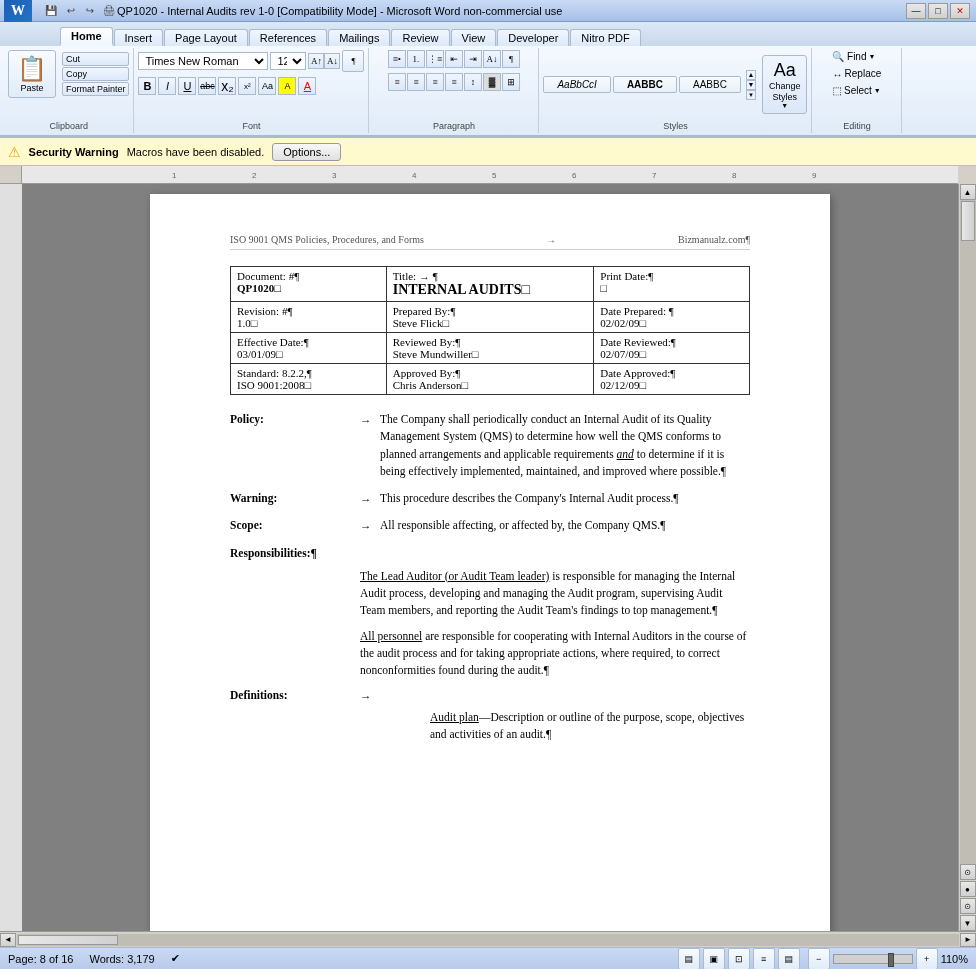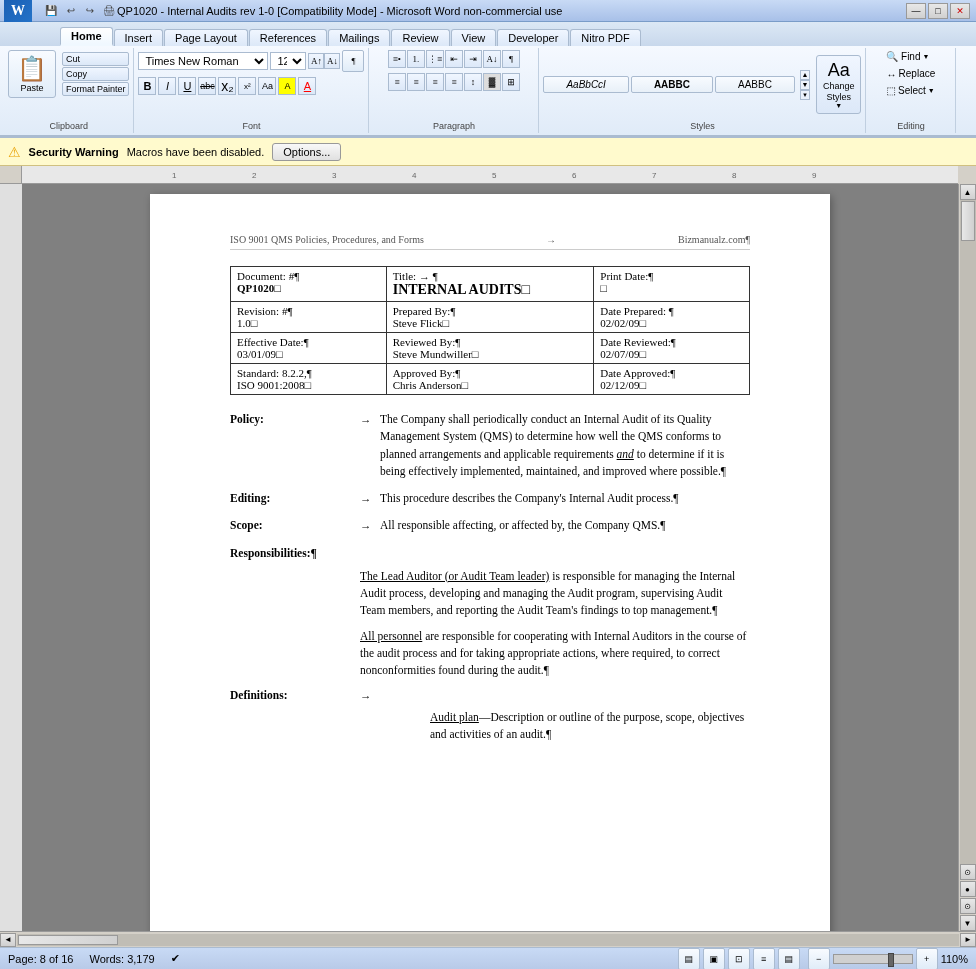--- a/index.html
+++ b/index.html
@@ -127,21 +127,21 @@
     .format-btn.bold { font-weight: bold; }
     .format-btn.italic { font-style: italic; }
     .format-btn.underline { text-decoration: underline; }
 
     
     .para-group { min-width: 170px; }
 
     
     .styles-group { min-width: 200px; }
     .style-item {
-      padding: 2px 22px; border: 1px solid #aabbd0; border-radius: 2px;
+      padding: 2px 13px; border: 1px solid #aabbd0; border-radius: 2px;
       font-size: 10px; font-family: Arial, sans-serif; cursor: pointer;
       background: linear-gradient(to bottom, #f8fbff, #e8f0f8);
       min-width: 50px; text-align: center;
     }
     .change-styles-btn {
       display: flex; flex-direction: column; align-items: center;
       border: 1px solid #aabbd0; border-radius: 3px;
       padding: 4px 6px; cursor: pointer;
       background: linear-gradient(to bottom, #f0f6ff, #dce8f8);
       font-size: 9px; font-family: Arial, sans-serif;
@@ -575,21 +575,21 @@
 
         <div class="doc-content">
 
           <div class="doc-section">
             <span class="section-label">Policy:</span>
             <span class="section-arrow">→</span>
             <span class="section-body">The Company shall periodically conduct an Internal Audit of its Quality Management System (QMS) to determine how well the QMS conforms to planned arrangements and applicable requirements <em><u>and</u></em> to determine if it is being effectively implemented, maintained, and improved where possible.¶</span>
           </div>
 
           <div class="doc-section">
-            <span class="section-label">Editing:</span>
+            <span class="section-label">Warning:</span>
             <span class="section-arrow">→</span>
             <span class="section-body">This procedure describes the Company's Internal Audit process.¶</span>
           </div>
 
           <div class="doc-section">
             <span class="section-label">Scope:</span>
             <span class="section-arrow">→</span>
             <span class="section-body">All responsible affecting, or affected by, the Company QMS.¶</span>
           </div>
 

